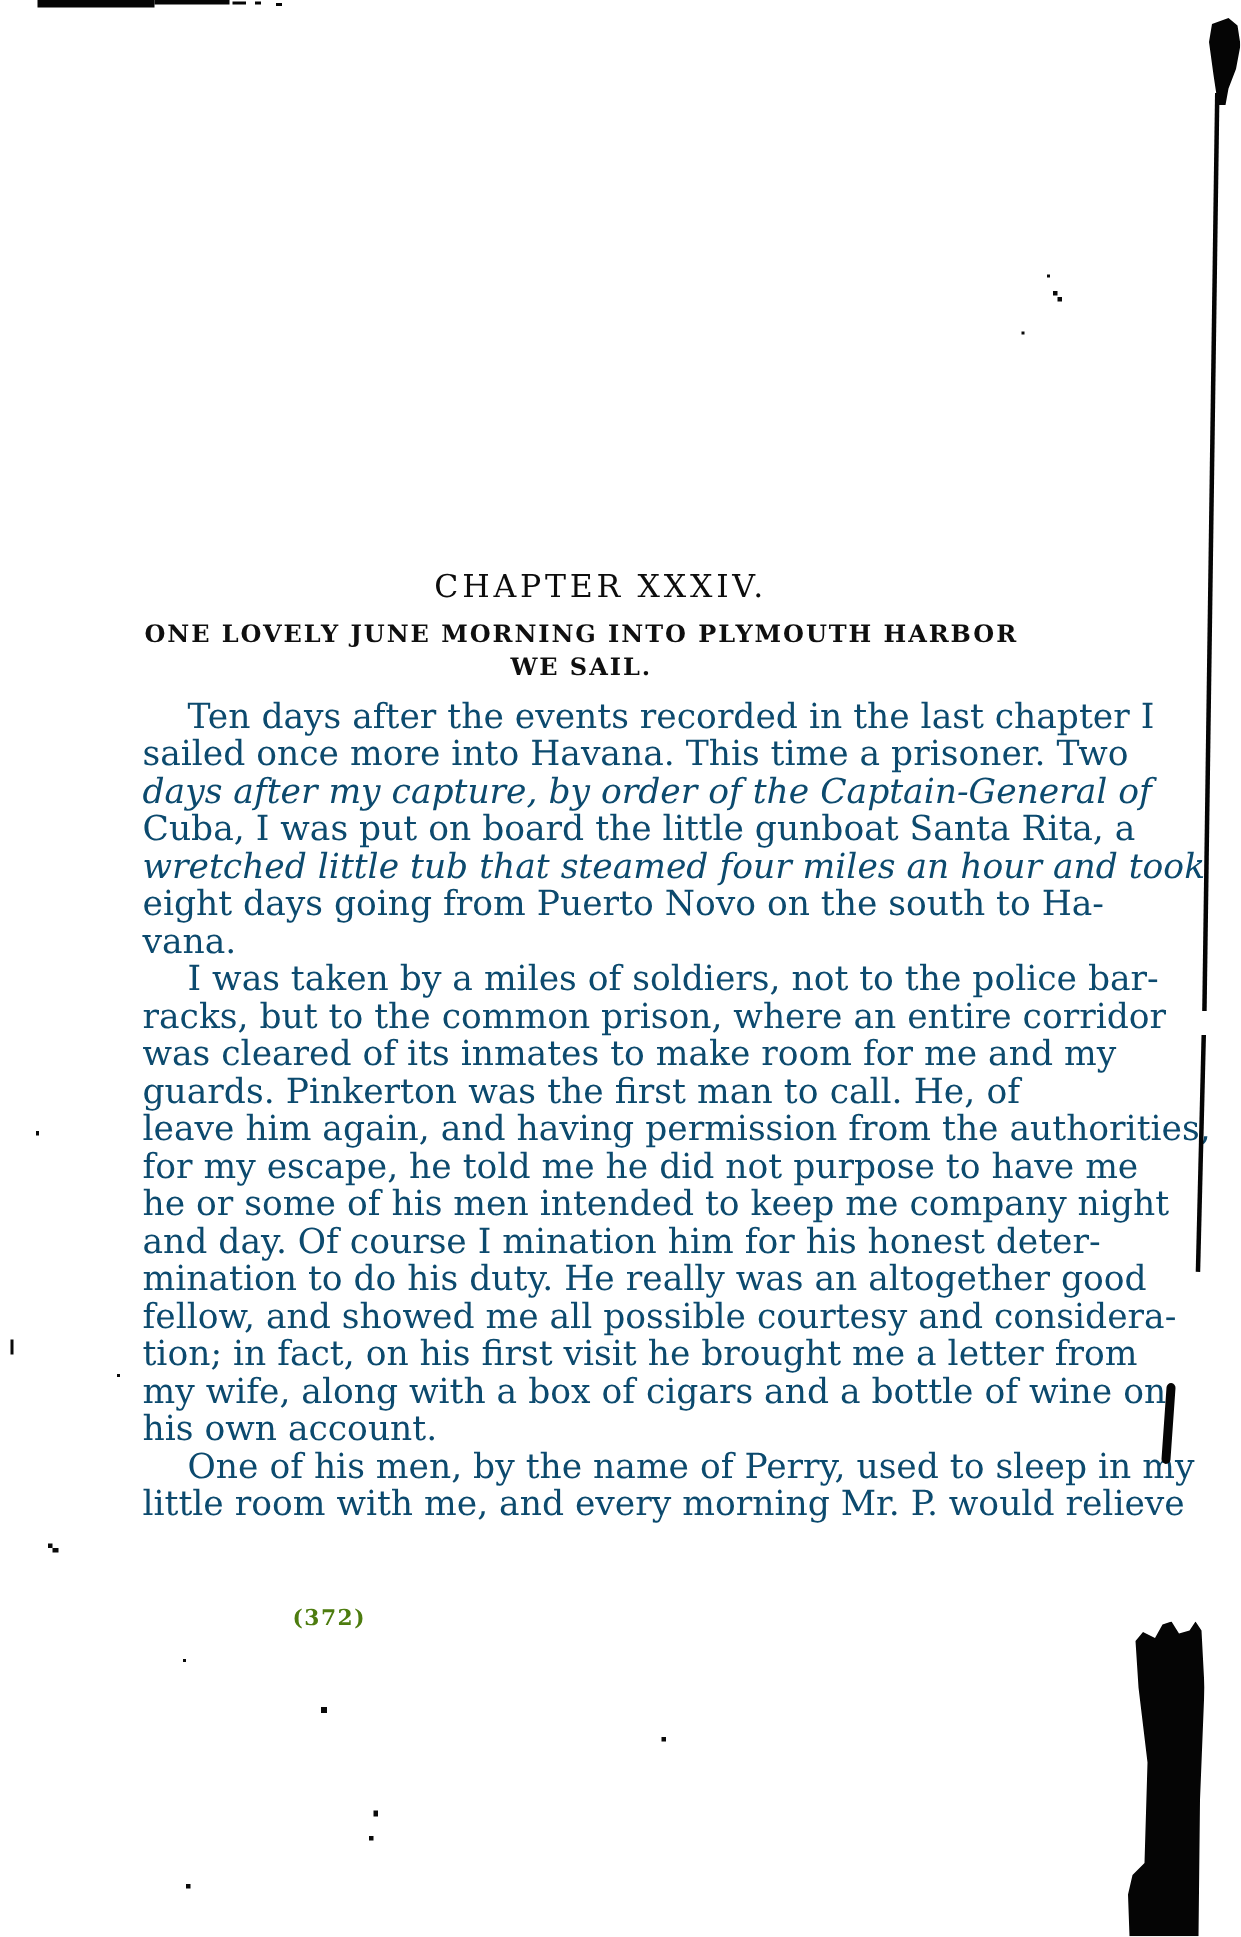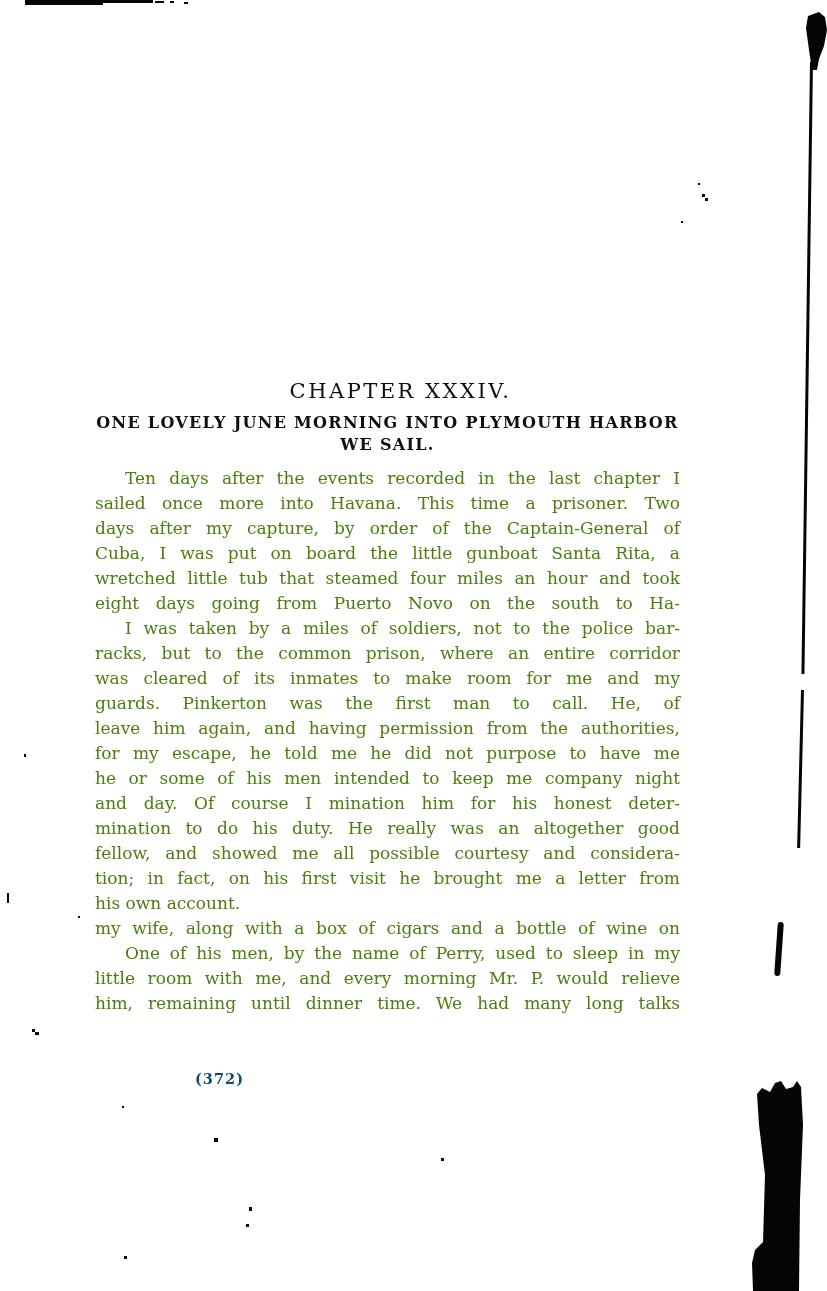--- a/index.html
+++ b/index.html
@@ -29,42 +29,42 @@
     text-align: center;
     font-size: 16px;
     font-weight: bold;
     letter-spacing: 1.3px;
     line-height: 22px;
     color: #0f0f0f;
   }
   .body-text {
     position: absolute;
     left: 95px; top: 466px; width: 585px;
-    font-size: 17px;
+    font-size: 23px;
     line-height: 25px;
-    color: #4d7c0f;
+    color: #0c4a6e;
   }
   .line {
     height: 25px;
     text-align: justify;
     text-align-last: justify;
     white-space: nowrap;
     overflow: visible;
   }
   .line.last { text-align-last: left; }
   .line.indent { text-indent: 30px; }
-  .line.italic { }
+  .line.italic { font-style: italic; }
 
   .page-number {
     position: absolute;
     left: 195px; top: 1070px;
     font-size: 14.5px;
     font-weight: bold;
     letter-spacing: 1px;
-    color: #0c4a6e;
+    color: #4d7c0f;
   }
 
   
   .art { position: absolute; background: #050505; }
   .blob-bottom-right {
     left: 750px; top: 1080px; width: 56px; height: 211px;
     clip-path: polygon(12px 8px, 20px 12px, 25px 3px, 31px 1px, 36px 9px,
       43px 7px, 47px 1px, 51px 7px, 53px 45px, 50px 120px, 49px 211px,
       3px 211px, 2px 183px, 5px 170px, 13px 162px, 15px 95px, 9px 45px, 7px 14px);
   }
@@ -101,40 +101,40 @@
   </div>
 
   <div class="body-text">
     <div>
       <div class="line indent">Ten days after the events recorded in the last chapter I</div>
       <div class="line">sailed once more into Havana.  This time a prisoner.  Two</div>
       <div class="line italic">days after my capture, by order of the Captain-General of</div>
       <div class="line">Cuba, I was put on board the little gunboat Santa Rita, a</div>
       <div class="line italic">wretched little tub that steamed four miles an hour and took</div>
       <div class="line">eight days going from Puerto Novo on the south to Ha-</div>
+      <div class="line last">vana.</div>
     </div>
     <div>
       <div class="line indent">I was taken by a miles of soldiers, not to the police bar-</div>
       <div class="line">racks, but to the common prison, where an entire corridor</div>
       <div class="line">was cleared of its inmates to make room for me and my</div>
       <div class="line">guards.  Pinkerton was the first man to call.  He, of</div>
       <div class="line">leave him again, and having permission from the authorities,</div>
       <div class="line">for my escape, he told me he did not purpose to have me</div>
       <div class="line">he or some of his men intended to keep me company night</div>
       <div class="line">and day.  Of course I mination him for his honest deter-</div>
       <div class="line">mination to do his duty.  He really was an altogether good</div>
       <div class="line">fellow, and showed me all possible courtesy and considera-</div>
       <div class="line">tion; in fact, on his first visit he brought me a letter from</div>
+      <div class="line">my wife, along with a box of cigars and a bottle of wine on</div>
       <div class="line last">his own account.</div>
-      <div class="line">my wife, along with a box of cigars and a bottle of wine on</div>
     </div>
     <div>
       <div class="line indent">One of his men, by the name of Perry, used to sleep in my</div>
       <div class="line">little room with me, and every morning Mr. P. would relieve</div>
-      <div class="line">him, remaining until dinner time.  We had many long talks</div>
     </div>
   </div>
 
   <div class="page-number">(372)</div>
 
   <div class="art" style="left:25px; top:0; width:78px; height:5px;"></div>
   <div class="art" style="left:103px; top:0; width:50px; height:3px;"></div>
   <div class="art" style="left:155px; top:1px; width:9px; height:2px;"></div>
   <div class="art" style="left:170px; top:1px; width:4px; height:2px;"></div>
   <div class="art" style="left:184px; top:2px; width:4px; height:2px;"></div>

